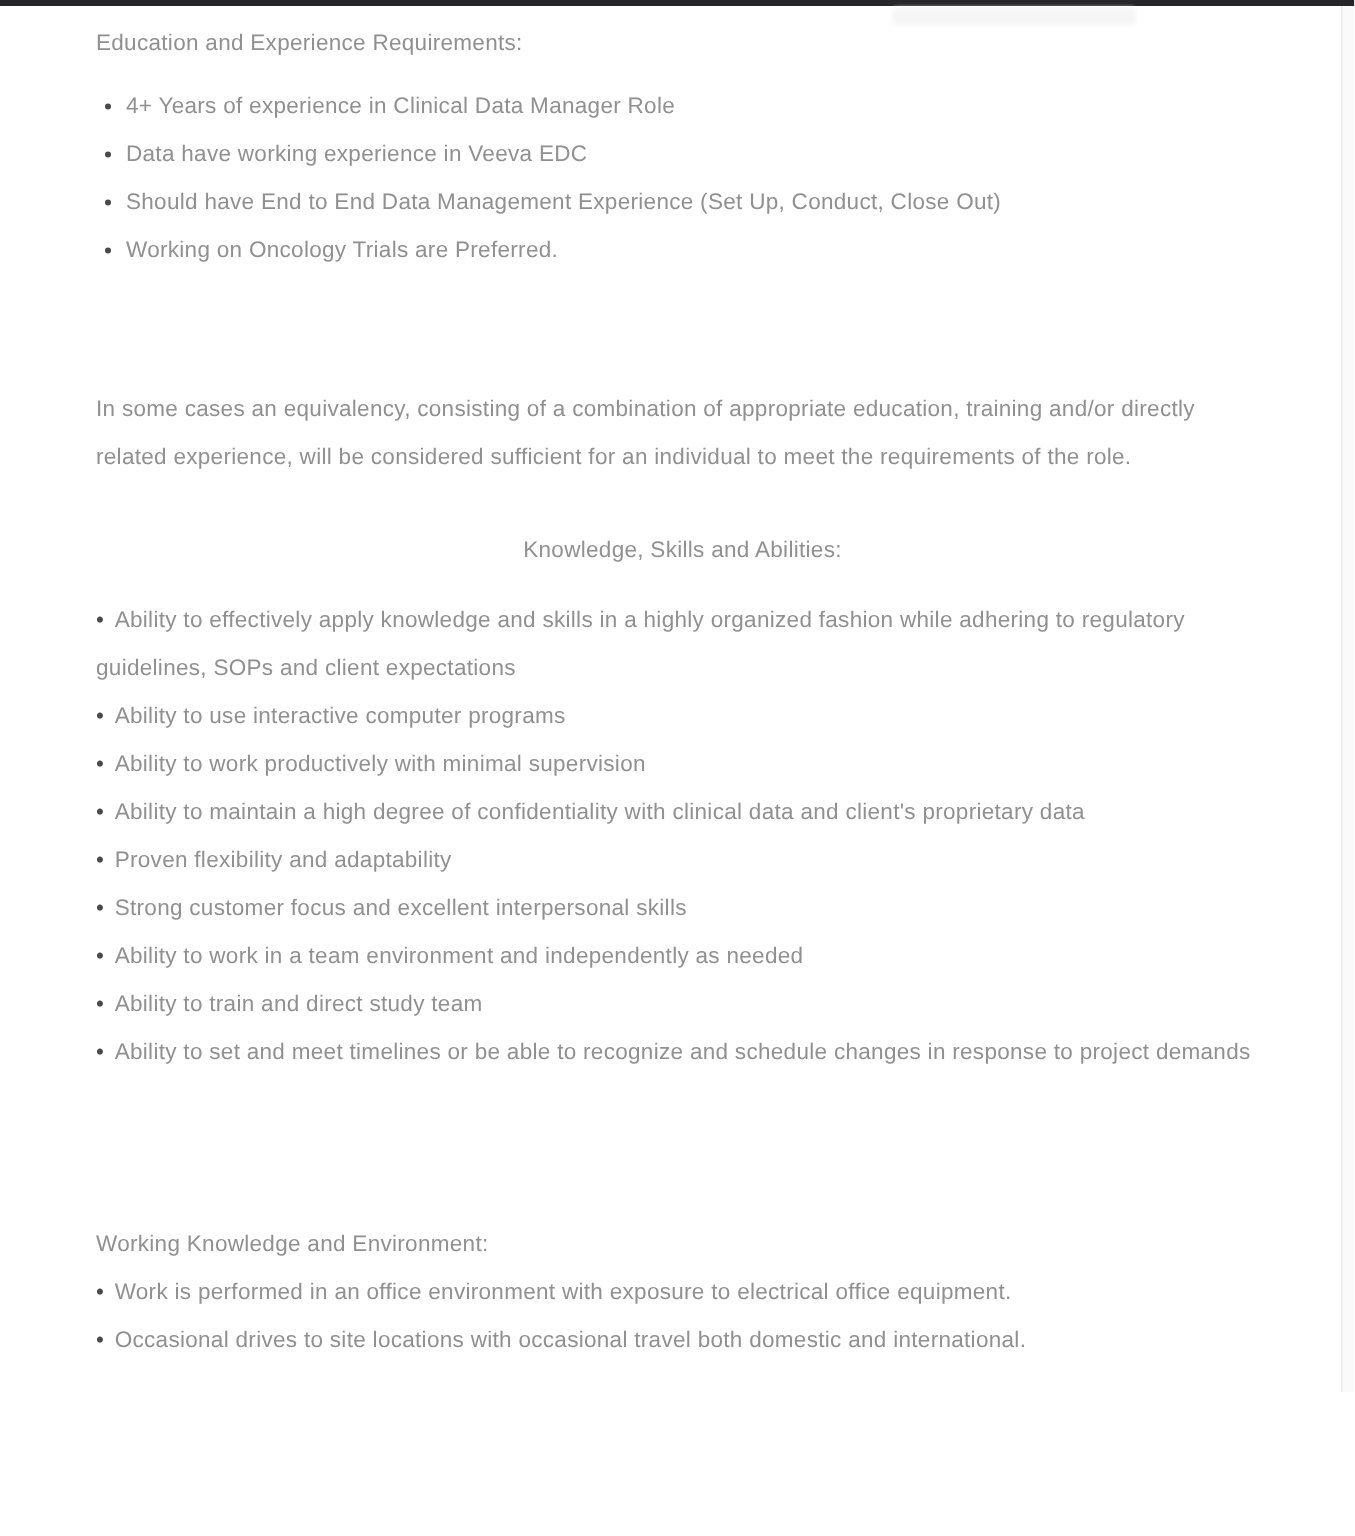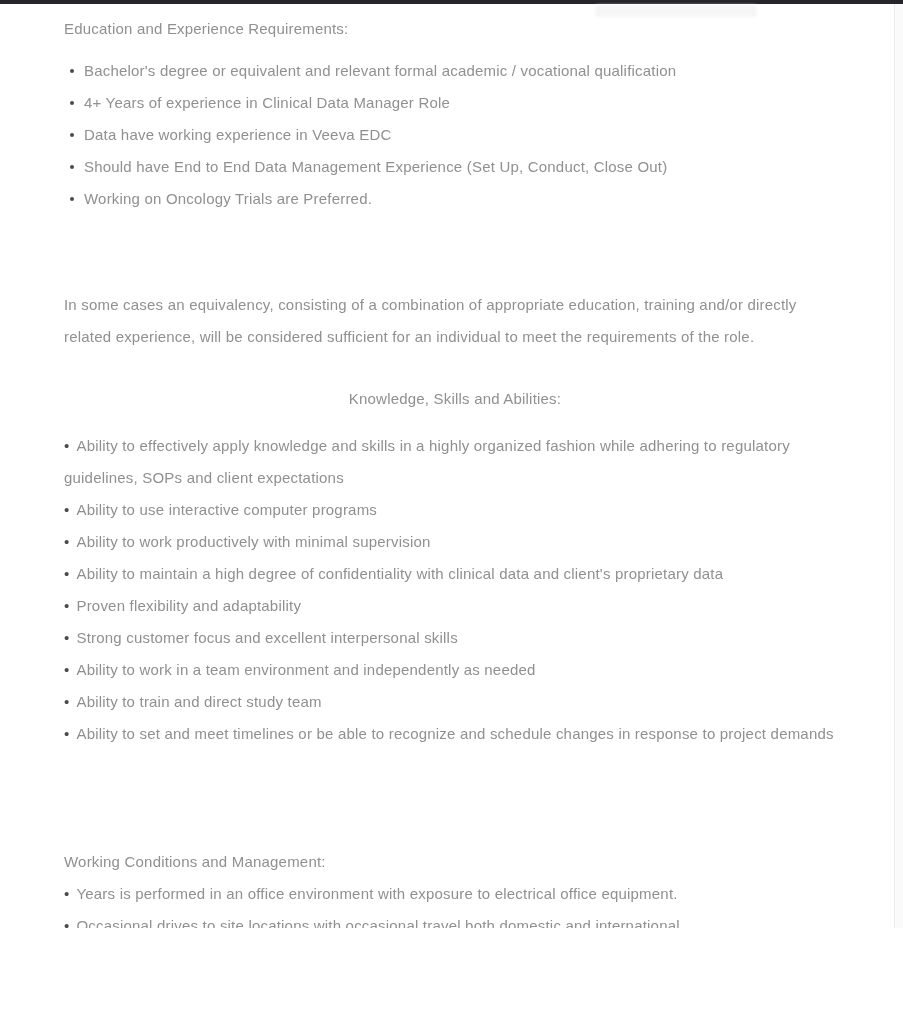--- a/index.html
+++ b/index.html
@@ -103,24 +103,20 @@
   <div class="ghost-artifact"></div>
   <div class="right-strip"></div>
 
   <div class="content">
 
     <div class="section-heading h-edu">Education and Experience Requirements:</div>
 
     <ul class="dot-list">
       <li>
         <span class="dot"></span>
-        <span>Bachelor's degree or equivalent and relevant formal academic / vocational qualification</span>
-      </li>
-      <li>
-        <span class="dot"></span>
         <span>4+ Years of experience in Clinical Data Manager Role</span>
       </li>
       <li>
         <span class="dot"></span>
         <span>Data have working experience in Veeva EDC</span>
       </li>
       <li>
         <span class="dot"></span>
         <span>Should have End to End Data Management Experience (Set Up, Conduct, Close Out)</span>
       </li>
@@ -139,21 +135,21 @@
       <li><span class="b">•</span><span>Ability to use interactive computer programs</span></li>
       <li><span class="b">•</span><span>Ability to work productively with minimal supervision</span></li>
       <li><span class="b">•</span><span>Ability to maintain a high degree of confidentiality with clinical data and client's proprietary data</span></li>
       <li><span class="b">•</span><span>Proven flexibility and adaptability</span></li>
       <li><span class="b">•</span><span>Strong customer focus and excellent interpersonal skills</span></li>
       <li><span class="b">•</span><span>Ability to work in a team environment and independently as needed</span></li>
       <li><span class="b">•</span><span>Ability to train and direct study team</span></li>
       <li><span class="b">•</span><span>Ability to set and meet timelines or be able to recognize and schedule changes in response to project demands</span></li>
     </ul>
 
-    <div class="section-heading h-work">Working Conditions and Management:</div>
+    <div class="section-heading h-work">Working Knowledge and Environment:</div>
 
     <ul class="inline-list list-work">
-      <li><span class="b">•</span><span>Years is performed in an office environment with exposure to electrical office equipment.</span></li>
+      <li><span class="b">•</span><span>Work is performed in an office environment with exposure to electrical office equipment.</span></li>
       <li><span class="b">•</span><span>Occasional drives to site locations with occasional travel both domestic and international.</span></li>
     </ul>
 
   </div>
 </div>
 
 </body></html>

